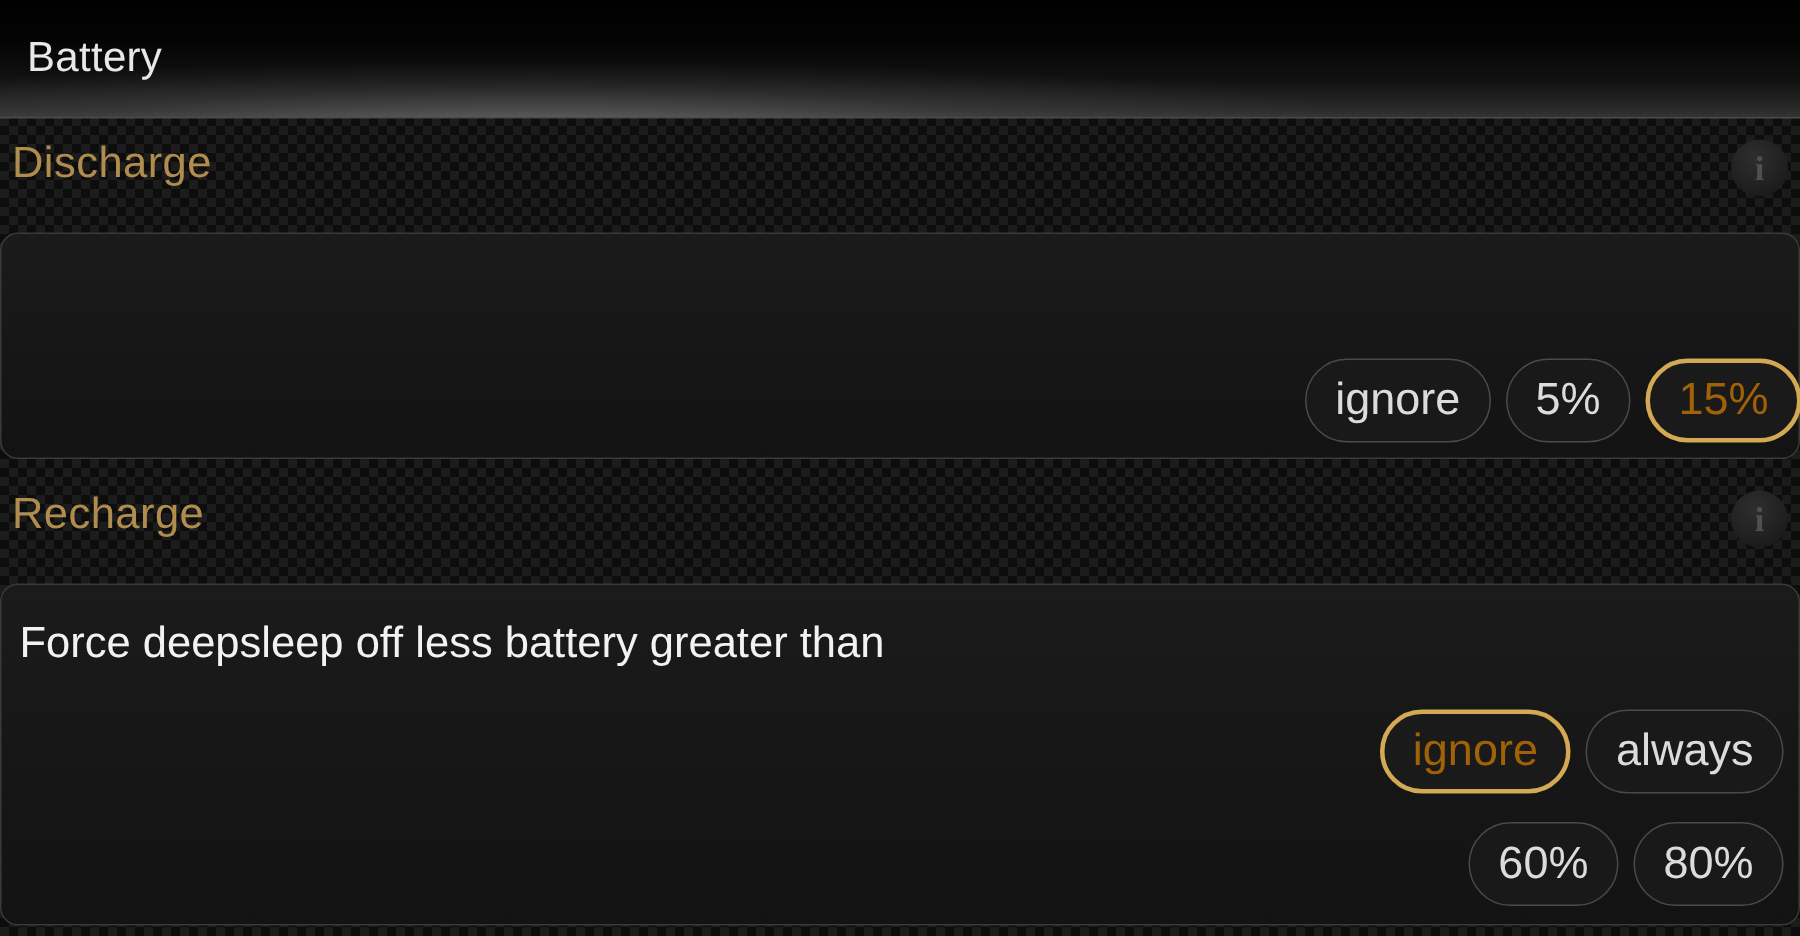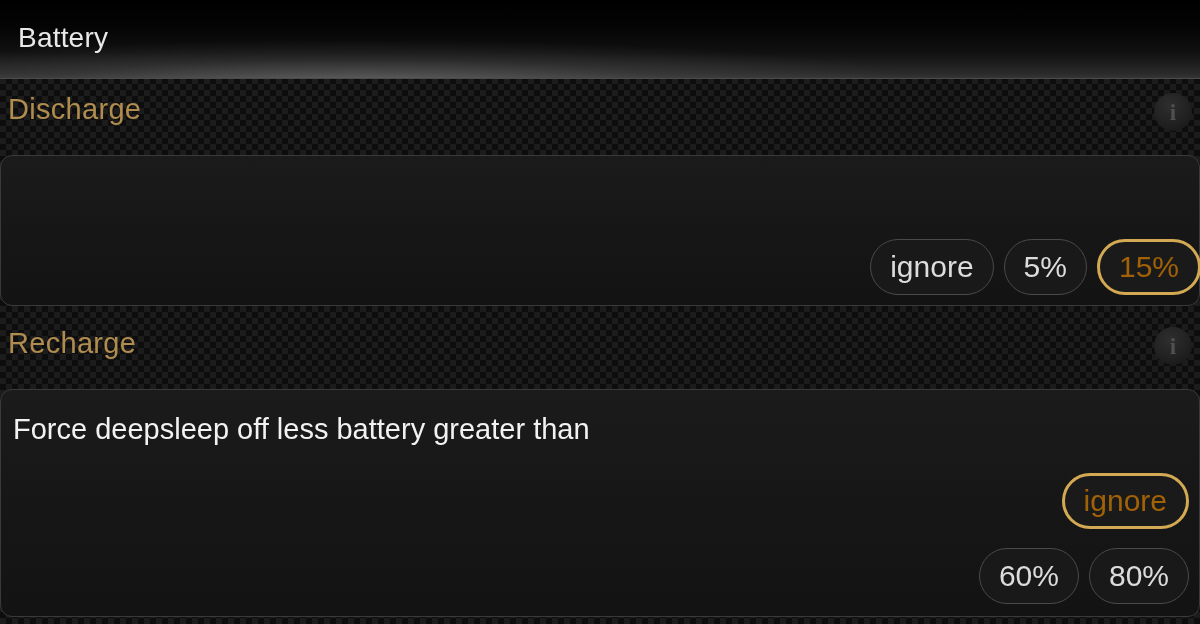--- a/index.html
+++ b/index.html
@@ -160,20 +160,21 @@
     <div class="info-icon">
       <span>i</span>
     </div>
   </div>
 
   <div class="panel" style="top:389px; height:228px;">
     <div class="panel-title" style="top:23px;">Force deepsleep off less battery greater than</div>
 
     <div class="chip-row" style="top:83px;">
       <div class="chip selected">ignore</div>
+      <div class="chip">always</div>
     </div>
 
     <div class="chip-row" style="top:158px;">
       <div class="chip">60%</div>
       <div class="chip">80%</div>
     </div>
   </div>
 
 </div>
 

